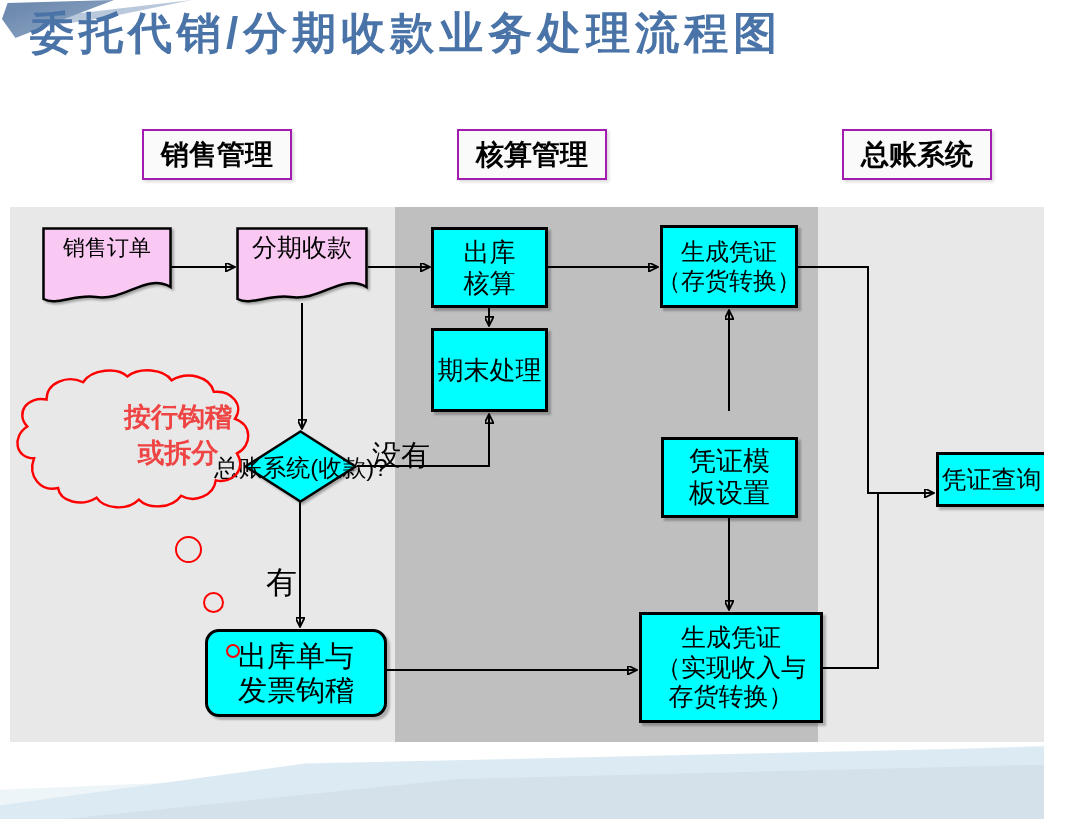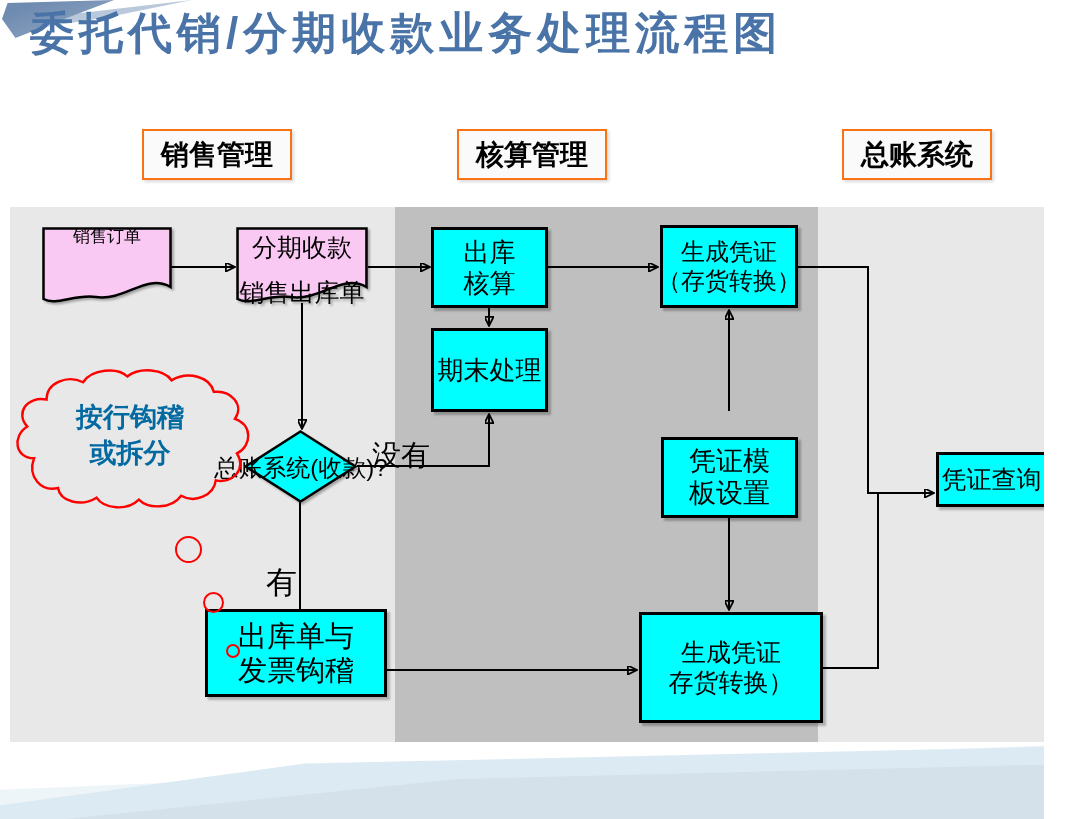--- a/index.html
+++ b/index.html
@@ -12,21 +12,21 @@
   .corner-dark{position:absolute;left:2px;top:0;width:112px;height:38px;
     background:linear-gradient(160deg,#6f8bb0 20%,#8ba3c0 80%);
     clip-path:polygon(5% 8%,100% 0,45% 62%,12% 100%,0 50%);}
 
   
   .title{position:absolute;left:30px;top:4px;margin:0;white-space:nowrap;
     font-size:44px;font-weight:bold;letter-spacing:5px;color:#4a74a8;}
 
   
   .header{position:absolute;top:129px;height:47px;display:flex;align-items:center;justify-content:center;
-    background:#fbfafb;border:2px solid #f97316;box-shadow:2px 2px 3px rgba(0,0,0,0.15);
+    background:#fbfafb;border:2px solid #a21caf;box-shadow:2px 2px 3px rgba(0,0,0,0.15);
     font-size:28px;font-weight:bold;}
   .hdr-sales{left:142px;width:146px;}
   .hdr-accounting{left:457px;width:146px;}
   .hdr-ledger{left:842px;width:146px;}
 
   
   .col{position:absolute;top:207px;height:536px;}
   .col-a{left:10px;width:385px;background:#e8e8e8;}
   .col-b{left:395px;width:423px;background:#bfbfbf;}
   .col-c{left:818px;width:259px;background:#e8e8e8;}
@@ -39,48 +39,48 @@
   .box{position:absolute;background:#00ffff;border:3px solid #000;box-sizing:border-box;
     display:flex;flex-direction:column;align-items:center;justify-content:center;
     text-align:center;line-height:1.18;box-shadow:3px 3px 2px rgba(0,0,0,0.25);}
   .box span{white-space:nowrap;}
   .n-delivery-accounting{left:431px;top:227px;width:117px;height:81px;font-size:26px;}
   .n-period-end{left:431px;top:328px;width:117px;height:84px;font-size:26px;}
   .n-voucher-inventory{left:660px;top:225px;width:138px;height:83px;font-size:24px;}
   .n-voucher-template{left:661px;top:411px;width:137px;height:81px;font-size:27px;margin-top:26px;}
   .n-voucher-revenue{left:639px;top:612px;width:184px;height:111px;font-size:25px;}
   .n-voucher-query{left:936px;top:452px;width:111px;height:55px;font-size:25px;}
-  .n-invoice-reconcile{left:205px;top:609px;width:182px;height:88px;font-size:29px;}
+  .n-invoice-reconcile{left:205px;top:629px;width:182px;height:88px;font-size:29px;border-radius:14px;}
 
   
   .doc{position:absolute;width:130px;height:83px;filter:drop-shadow(2px 2px 1px rgba(0,0,0,0.3));}
   .doc svg{position:absolute;left:0;top:0;}
   .doc .doc-text{position:absolute;left:0;top:0;width:100%;display:flex;flex-direction:column;
     align-items:center;text-align:center;line-height:1.15;}
   .n-sales-order{left:42px;top:227px;}
-  .n-sales-order .doc-text{padding-top:0;font-size:17px;align-items:center;}
+  .n-sales-order .doc-text{padding-top:8px;font-size:22px;align-items:center;}
   .n-installment{left:236px;top:227px;width:132px;}
-  .n-installment .doc-text{padding-top:6px;font-size:25px;gap:16px;}
+  .n-installment .doc-text{padding-top:6px;font-size:25px;}
 
   
   .diamond{position:absolute;left:244px;top:430px;width:113px;height:73px;
     filter:drop-shadow(2px 2px 1px rgba(0,0,0,0.3));}
   .decision-text{position:absolute;left:190px;top:452px;width:222px;text-align:center;
     font-size:24px;white-space:nowrap;}
 
   
   .lbl{position:absolute;white-space:nowrap;}
   .lbl-no{left:372px;top:436px;font-size:29px;}
   .lbl-yes{left:266px;top:562px;font-size:31px;}
 
   
   .cloud{position:absolute;left:10px;top:363px;width:250px;height:152px;}
   .cloud svg{position:absolute;left:0;top:0;}
   .cloud-text{position:absolute;left:0;top:36px;width:240px;text-align:center;
-    color:#0369a1;font-weight:bold;font-size:27px;line-height:1.35;}
+    color:#ef4444;font-weight:bold;font-size:27px;line-height:1.35;padding-left:48px;}
   .trail{position:absolute;border:2px solid #ff0000;border-radius:50%;background:transparent;}
   .trail-1{left:175px;top:536px;width:23px;height:23px;}
   .trail-2{left:203px;top:592px;width:17px;height:17px;}
   .trail-3{left:226px;top:644px;width:10px;height:10px;border-width:2px;}
 
   
   .bottom-deco{position:absolute;left:0;top:742px;width:1089px;height:77px;background:#ffffff;}
   .bottom-deco div{position:absolute;left:0;top:0;width:100%;height:100%;}
   .bd1{background:#eef5f9;clip-path:polygon(0 62%,100% 2%,100% 100%,0 100%);}
   .bd2{background:#dcebf3;clip-path:polygon(0 82%,28% 28%,100% 5%,100% 100%,0 100%);}
@@ -145,21 +145,20 @@
       <span>销售订单</span>
     </div>
   </div>
 
   <div class="doc n-installment">
     <svg width="132" height="83" viewBox="0 0 130 83" preserveAspectRatio="none">
       <path d="M1.5 1.5 H128.5 V60 C104 46 84 74 54 70 C32 67 14 79 1.5 72 Z" fill="#F9C8F3" stroke="#000" stroke-width="2.5"></path>
     </svg>
     <div class="doc-text">
       <span>分期收款</span>
-      <span>销售出库单</span>
     </div>
   </div>
 
   <div class="box n-delivery-accounting">
     <span>出库</span>
     <span>核算</span>
   </div>
 
   <div class="box n-period-end">
     <span>期末处理</span>
@@ -170,20 +169,21 @@
     <span>（存货转换）</span>
   </div>
 
   <div class="box n-voucher-template">
     <span>凭证模</span>
     <span>板设置</span>
   </div>
 
   <div class="box n-voucher-revenue">
     <span>生成凭证</span>
+    <span>（实现收入与</span>
     <span>存货转换）</span>
   </div>
 
   <div class="box n-voucher-query">
     <span>凭证查询</span>
   </div>
 
   <div class="box n-invoice-reconcile">
     <span>出库单与</span>
     <span>发票钩稽</span>

